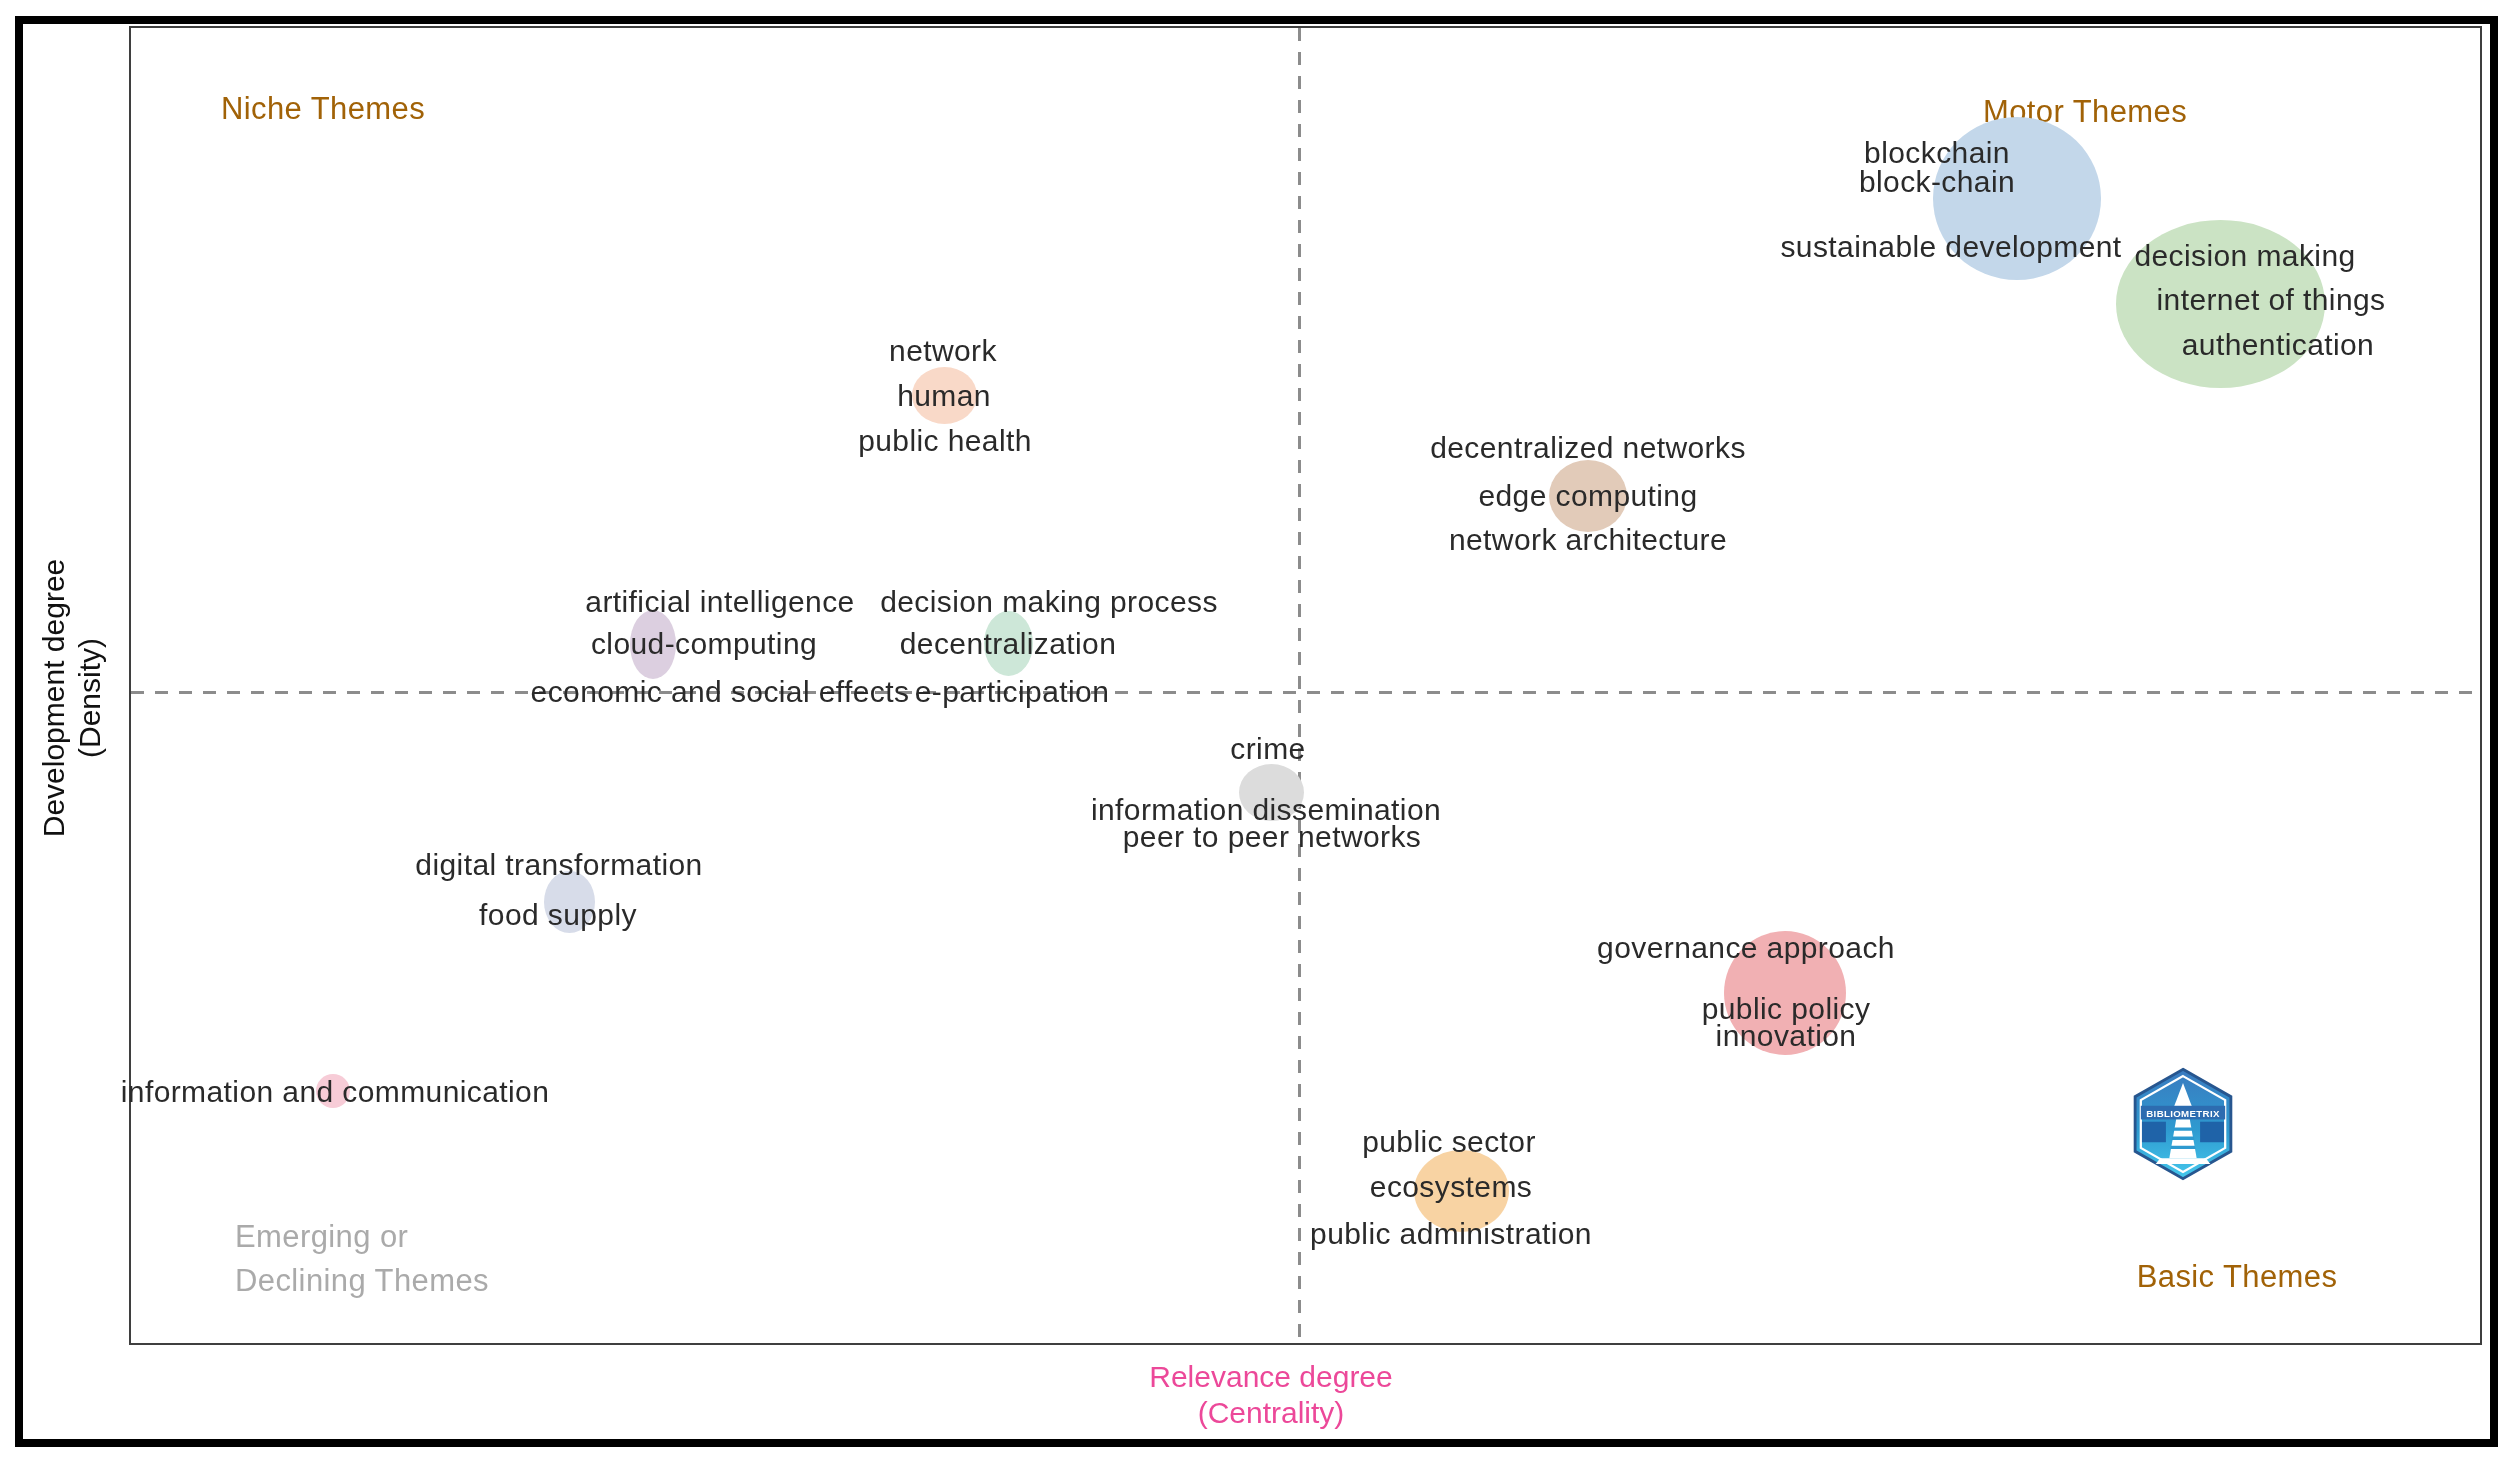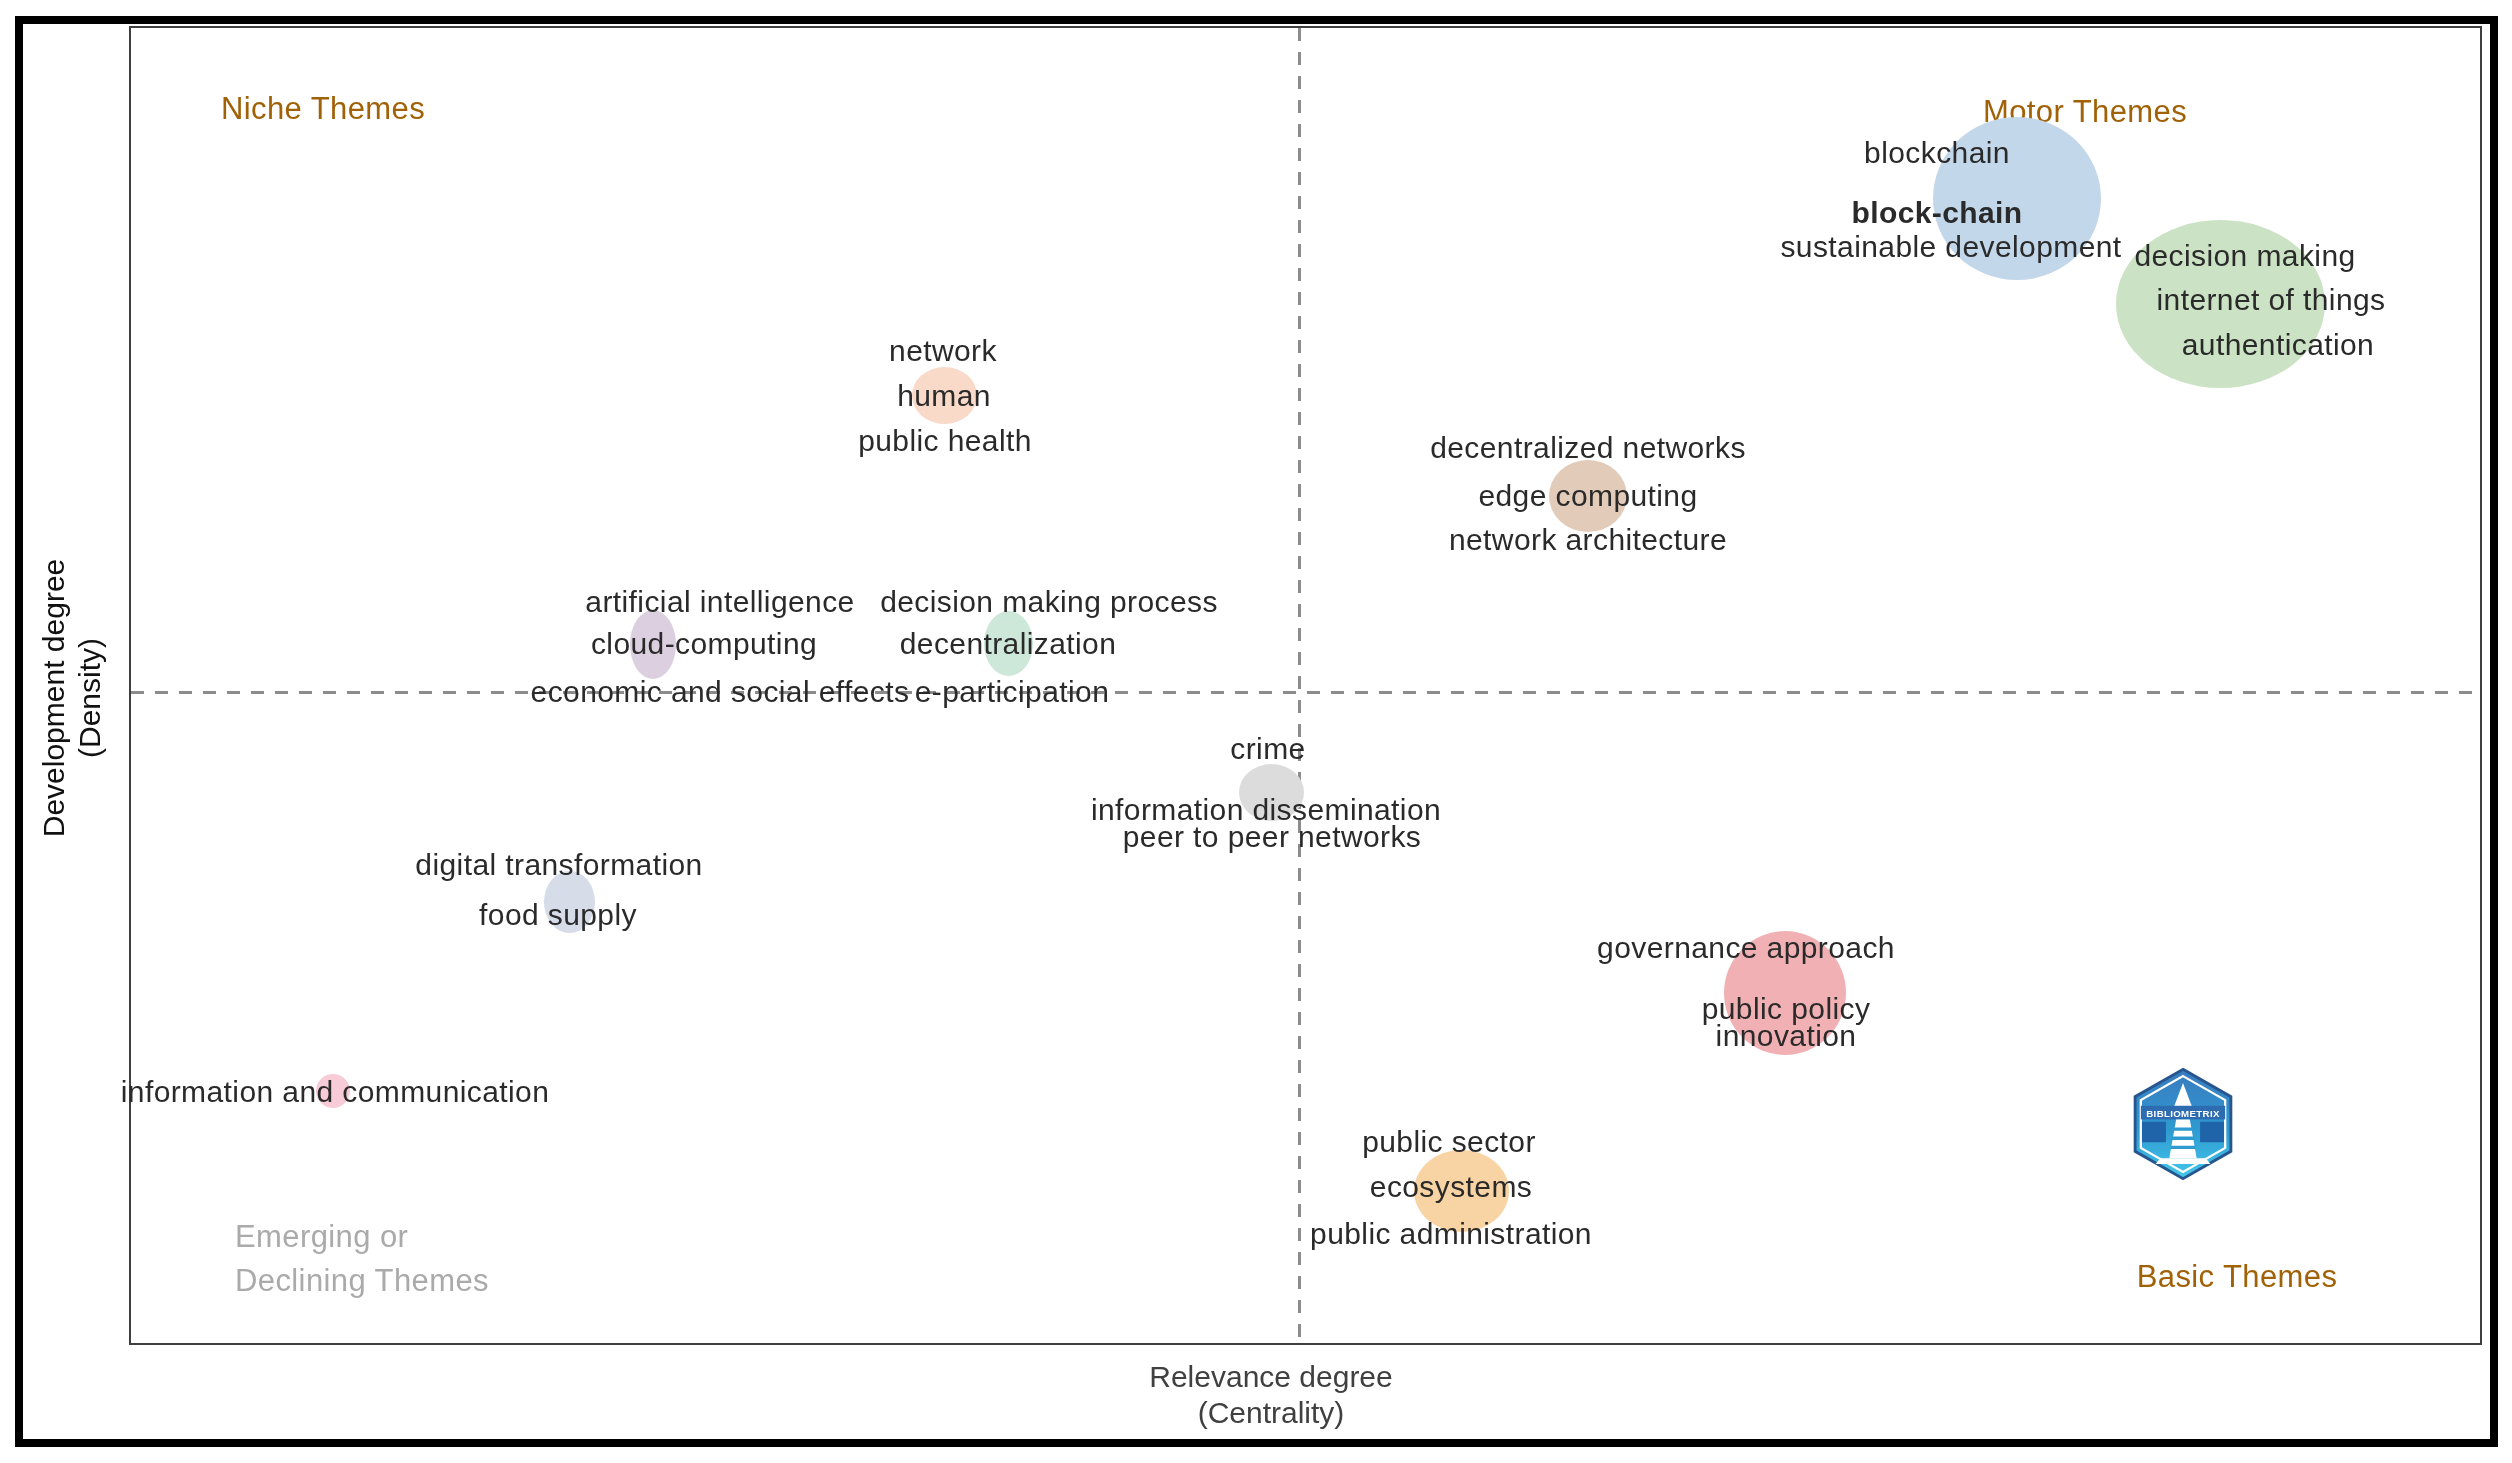--- a/index.html
+++ b/index.html
@@ -14,21 +14,21 @@
   .hline{position:absolute;left:131px;top:691px;width:2342px;height:3.3px;
          background:repeating-linear-gradient(90deg,#8c8c8c 0 13px,transparent 13px 24px);z-index:1;}
   .bubble{position:absolute;border-radius:50%;z-index:2;}
   .cluster-label{position:absolute;transform:translate(-50%,-50%);white-space:nowrap;
                  font-size:30px;color:#2a2a2a;z-index:3;letter-spacing:0.4px;}
   .qlabel{position:absolute;transform:translate(-50%,-50%);white-space:nowrap;
           font-size:31px;color:#a16207;z-index:1;letter-spacing:0.4px;}
   .qlabel-block{position:absolute;font-size:31px;color:#aaaaaa;z-index:1;
                 line-height:44px;text-align:left;letter-spacing:0.4px;}
   .xaxis-label{position:absolute;left:1271px;top:1359px;transform:translateX(-50%);
-               text-align:center;font-size:30px;color:#404040;line-height:36px;z-index:1;}
+               text-align:center;font-size:30px;color:#ec4899;line-height:36px;z-index:1;}
   .yaxis-label{position:absolute;left:-132px;top:662px;width:408px;height:72px;
                transform:rotate(-90deg);text-align:center;font-size:30px;color:#111;
                line-height:36px;z-index:1;}
   .logo{position:absolute;left:2126px;top:1067px;width:114px;height:114px;z-index:2;}
 </style>
 </head>
 <body>
 
 <div class="figure">
 
@@ -54,21 +54,21 @@
       <div class="bubble" style="left: 630px; top: 610px; width: 46px; height: 69px; background: rgb(220, 207, 224);"></div>
       <div class="bubble" style="left: 984px; top: 611px; width: 49px; height: 65px; background: rgb(205, 231, 216);"></div>
       <div class="bubble" style="left: 1239px; top: 764px; width: 65px; height: 57px; background: rgb(220, 220, 220);"></div>
       <div class="bubble" style="left: 544px; top: 871px; width: 51px; height: 62px; background: rgb(215, 220, 233);"></div>
       <div class="bubble" style="left: 316px; top: 1074px; width: 34px; height: 34px; background: rgb(247, 204, 215);"></div>
       <div class="bubble" style="left: 1724px; top: 931px; width: 122px; height: 124px; background: rgb(241, 176, 179);"></div>
       <div class="bubble" style="left: 1414px; top: 1150px; width: 95px; height: 82px; background: rgb(248, 211, 163);"></div>
     </div>
   <div id="labels-layer">
       <div class="cluster-label" style="left: 1937px; top: 153px;">blockchain</div>
-      <div class="cluster-label" style="left: 1937px; top: 213px; font-weight: bold;">block-chain</div>
+      <div class="cluster-label" style="left: 1937px; top: 182px;">block-chain</div>
       <div class="cluster-label" style="left: 1951px; top: 247px;">sustainable development</div>
       <div class="cluster-label" style="left: 2245px; top: 256px;">decision making</div>
       <div class="cluster-label" style="left: 2271px; top: 300px;">internet of things</div>
       <div class="cluster-label" style="left: 2278px; top: 345px;">authentication</div>
       <div class="cluster-label" style="left: 1588px; top: 448px;">decentralized networks</div>
       <div class="cluster-label" style="left: 1588px; top: 496px;">edge computing</div>
       <div class="cluster-label" style="left: 1588px; top: 540px;">network architecture</div>
       <div class="cluster-label" style="left: 943px; top: 351px;">network</div>
       <div class="cluster-label" style="left: 944px; top: 396px;">human</div>
       <div class="cluster-label" style="left: 945px; top: 441px; text-align: center;">public health</div>

